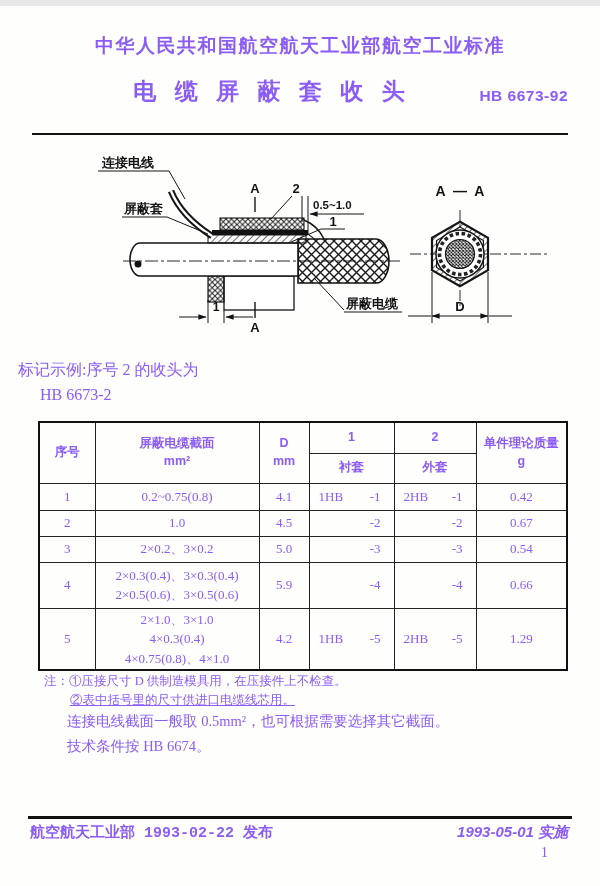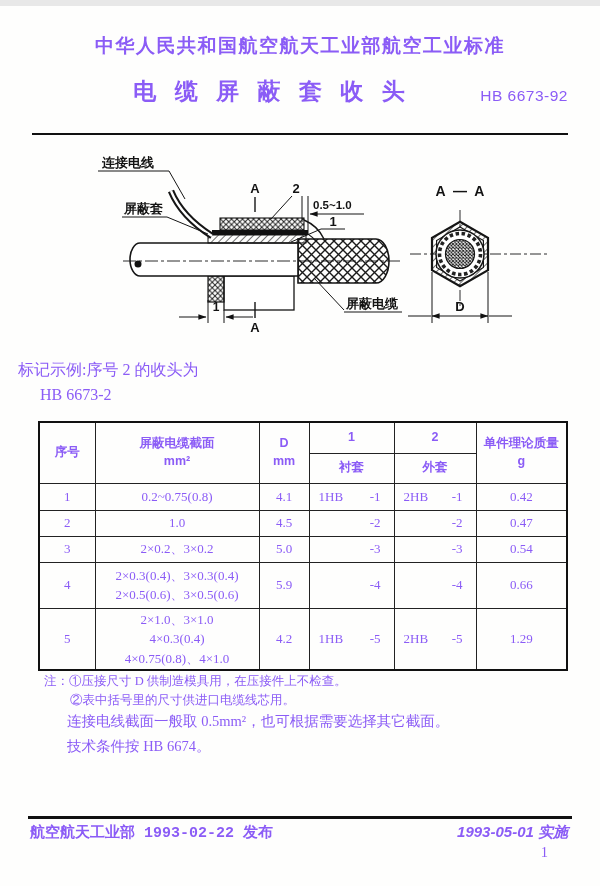--- a/index.html
+++ b/index.html
@@ -4,36 +4,36 @@
 <style>
   html,body{margin:0;padding:0;background:#e8e8e8;}
   .page{position:relative;width:600px;height:886px;background:#fefefd;color:#8b5cf6;
         font-family:"Liberation Serif",serif;overflow:hidden;margin:6px auto;}
   .authority{position:absolute;top:27px;left:0;right:0;text-align:center;
         font-family:"Liberation Sans",sans-serif;font-weight:bold;font-size:19px;letter-spacing:1.5px;}
   .doc-title{position:absolute;top:70px;left:0;right:0;text-align:center;
         font-family:"Liberation Sans",sans-serif;font-weight:bold;font-size:23px;letter-spacing:6px;
         transform:translateX(-28px);}
   .std-no{position:absolute;top:81px;right:32px;font-family:"Liberation Sans",sans-serif;
-        font-weight:normal;font-size:15.5px;letter-spacing:.5px;}
+        font-weight:bold;font-size:15.5px;letter-spacing:.5px;}
   .rule1{position:absolute;top:127px;left:32px;width:536px;height:2px;background:#111;}
   .fig{position:absolute;top:136px;left:28px;}
   .fig text{font-family:"Liberation Sans",sans-serif;fill:#131313;}
   .marking{position:absolute;top:352px;left:0;right:0;text-align:left;font-size:16px;line-height:1.55;}
   .marking .l1{position:relative;left:18px;}
   .marking .l2{position:relative;left:40px;}
   table.parts{position:absolute;top:415px;left:38px;width:528px;border-collapse:collapse;
         table-layout:fixed;border:2px solid #111;}
   table.parts th,table.parts td{border:1px solid #222;padding:0;text-align:center;vertical-align:middle;}
   table.parts th{font-family:"Liberation Sans",sans-serif;font-weight:bold;font-size:12.5px;line-height:1.4;}
   table.parts td{font-family:"Liberation Serif",serif;font-size:13px;line-height:1.5;}
   .part-flex{display:flex;justify-content:flex-start;padding:0 13px 0 9px;}
   .part-flex .sfx{margin-left:auto;}
   .notes{position:absolute;top:666px;left:44px;font-size:12.5px;line-height:1.55;}
-  .notes .n2{margin-left:26px;}
+  .notes .n2{margin-left:26px;text-decoration:underline;}
   .bodytext{position:absolute;top:703px;left:38px;width:532px;font-size:14.5px;line-height:1.7;text-align:justify;}
   .bodytext p{margin:0;text-indent:2em;}
   .rule2{position:absolute;top:810px;left:28px;width:544px;height:3px;background:#111;}
   .foot-left{position:absolute;top:817px;left:30px;font-family:Liberation Mono, monospace;font-weight:bold;font-size:15px;}
   .foot-right{position:absolute;top:817px;right:32px;font-family:"Liberation Sans",sans-serif;font-weight:bold;font-size:15px;font-style:italic;}
   .page-no{position:absolute;top:838px;right:52px;font-size:14.5px;}
 </style>
 </head>
 <body>
 
@@ -196,21 +196,21 @@
               <span></span>
               <span class="sfx">-2</span>
             </div>
           </td>
         <td>
             <div class="part-flex">
               <span></span>
               <span class="sfx">-2</span>
             </div>
           </td>
-        <td>0.47</td>
+        <td>0.67</td>
       </tr>
       <tr style="height:26px">
         <td>3</td>
         <td>2×0.2、3×0.2</td>
         <td>5.0</td>
         <td>
             <div class="part-flex">
               <span></span>
               <span class="sfx">-3</span>
             </div>

